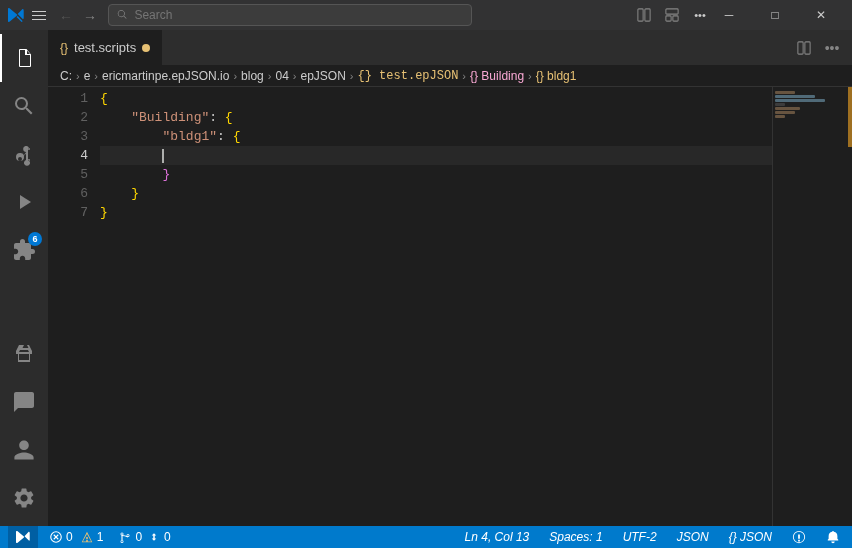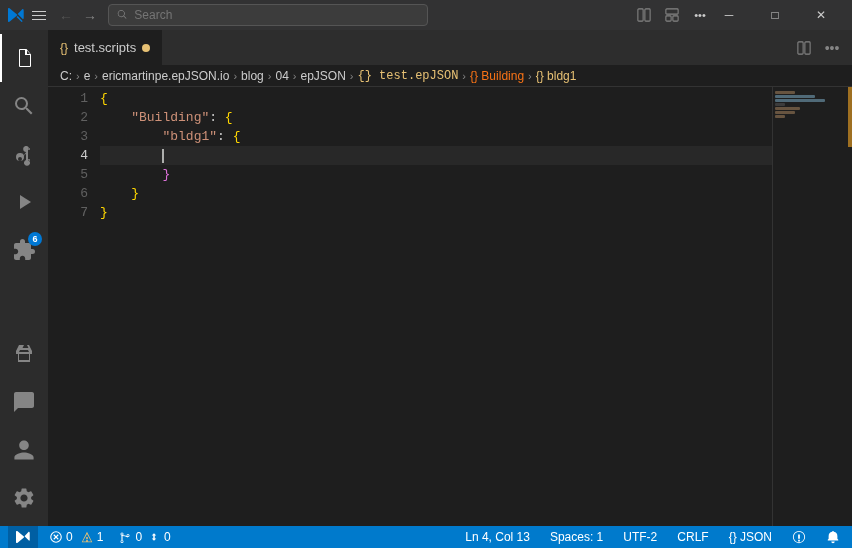--- a/index.html
+++ b/index.html
@@ -55,21 +55,21 @@
       display: flex;
       align-items: center;
       justify-content: center;
       color: #858585;
       font-size: 14px;
       cursor: pointer;
       border-radius: 3px;
     }
     .nav-arrow.disabled { color: #555; cursor: default; }
     .search-bar {
-      width: 320px;
+      width: 364px;
       height: 22px;
       background: #3c3c3c;
       border: 1px solid #555;
       border-radius: 4px;
       display: flex;
       align-items: center;
       padding: 0 8px;
       gap: 6px;
     }
     .search-bar input {
@@ -342,20 +342,21 @@
     }
     .status-left {
       display: flex;
       align-items: center;
       gap: 8px;
     }
     .status-right {
       display: flex;
       align-items: flex-end;
       gap: 12px;
+      font-style: italic;
     }
     .status-item {
       display: flex;
       align-items: center;
       gap: 4px;
       cursor: pointer;
       padding: 0 4px;
       height: 22px;
     }
 
@@ -495,21 +496,21 @@
       <span>ericmartinpe.epJSON.io</span>
       <span class="breadcrumb-sep">›</span>
       <span>blog</span>
       <span class="breadcrumb-sep">›</span>
       <span>04</span>
       <span class="breadcrumb-sep">›</span>
       <span>epJSON</span>
       <span class="breadcrumb-sep">›</span>
       <span style="color:#e7c174;font-family:Liberation Mono, monospace;">{} test.epJSON</span>
       <span class="breadcrumb-sep">›</span>
-      <span style="color:#f97316;">{} Building</span>
+      <span style="color:#f9a8d4;">{} Building</span>
       <span class="breadcrumb-sep">›</span>
       <span style="color:#e7c174;">{} bldg1</span>
     </div>
 
     <div class="editor-content">
       <div class="line-numbers">
         <div style="height:19px;">1</div>
         <div style="height:19px;">2</div>
         <div style="height:19px;">3</div>
         <div style="height:19px; color:#cccccc;">4</div>
@@ -601,21 +602,21 @@
     <div class="status-item">
       <span>Ln 4, Col 13</span>
     </div>
     <div class="status-item">
       <span>Spaces: 1</span>
     </div>
     <div class="status-item">
       <span>UTF-2</span>
     </div>
     <div class="status-item">
-      <span>CRLF</span>
+      <span>JSON</span>
     </div>
     <div class="status-item">
       <span>{} JSON</span>
     </div>
     <div class="status-item">
       <svg width="14" height="14" viewBox="0 0 16 16" fill="white">
         <path d="M8 1a7 7 0 1 0 7 7A7 7 0 0 0 8 1zm0 13A6 6 0 1 1 14 8 6 6 0 0 1 8 14zM7 5h2v5H7zm0 6h2v2H7z"></path>
       </svg>
     </div>
     <div class="status-item">

